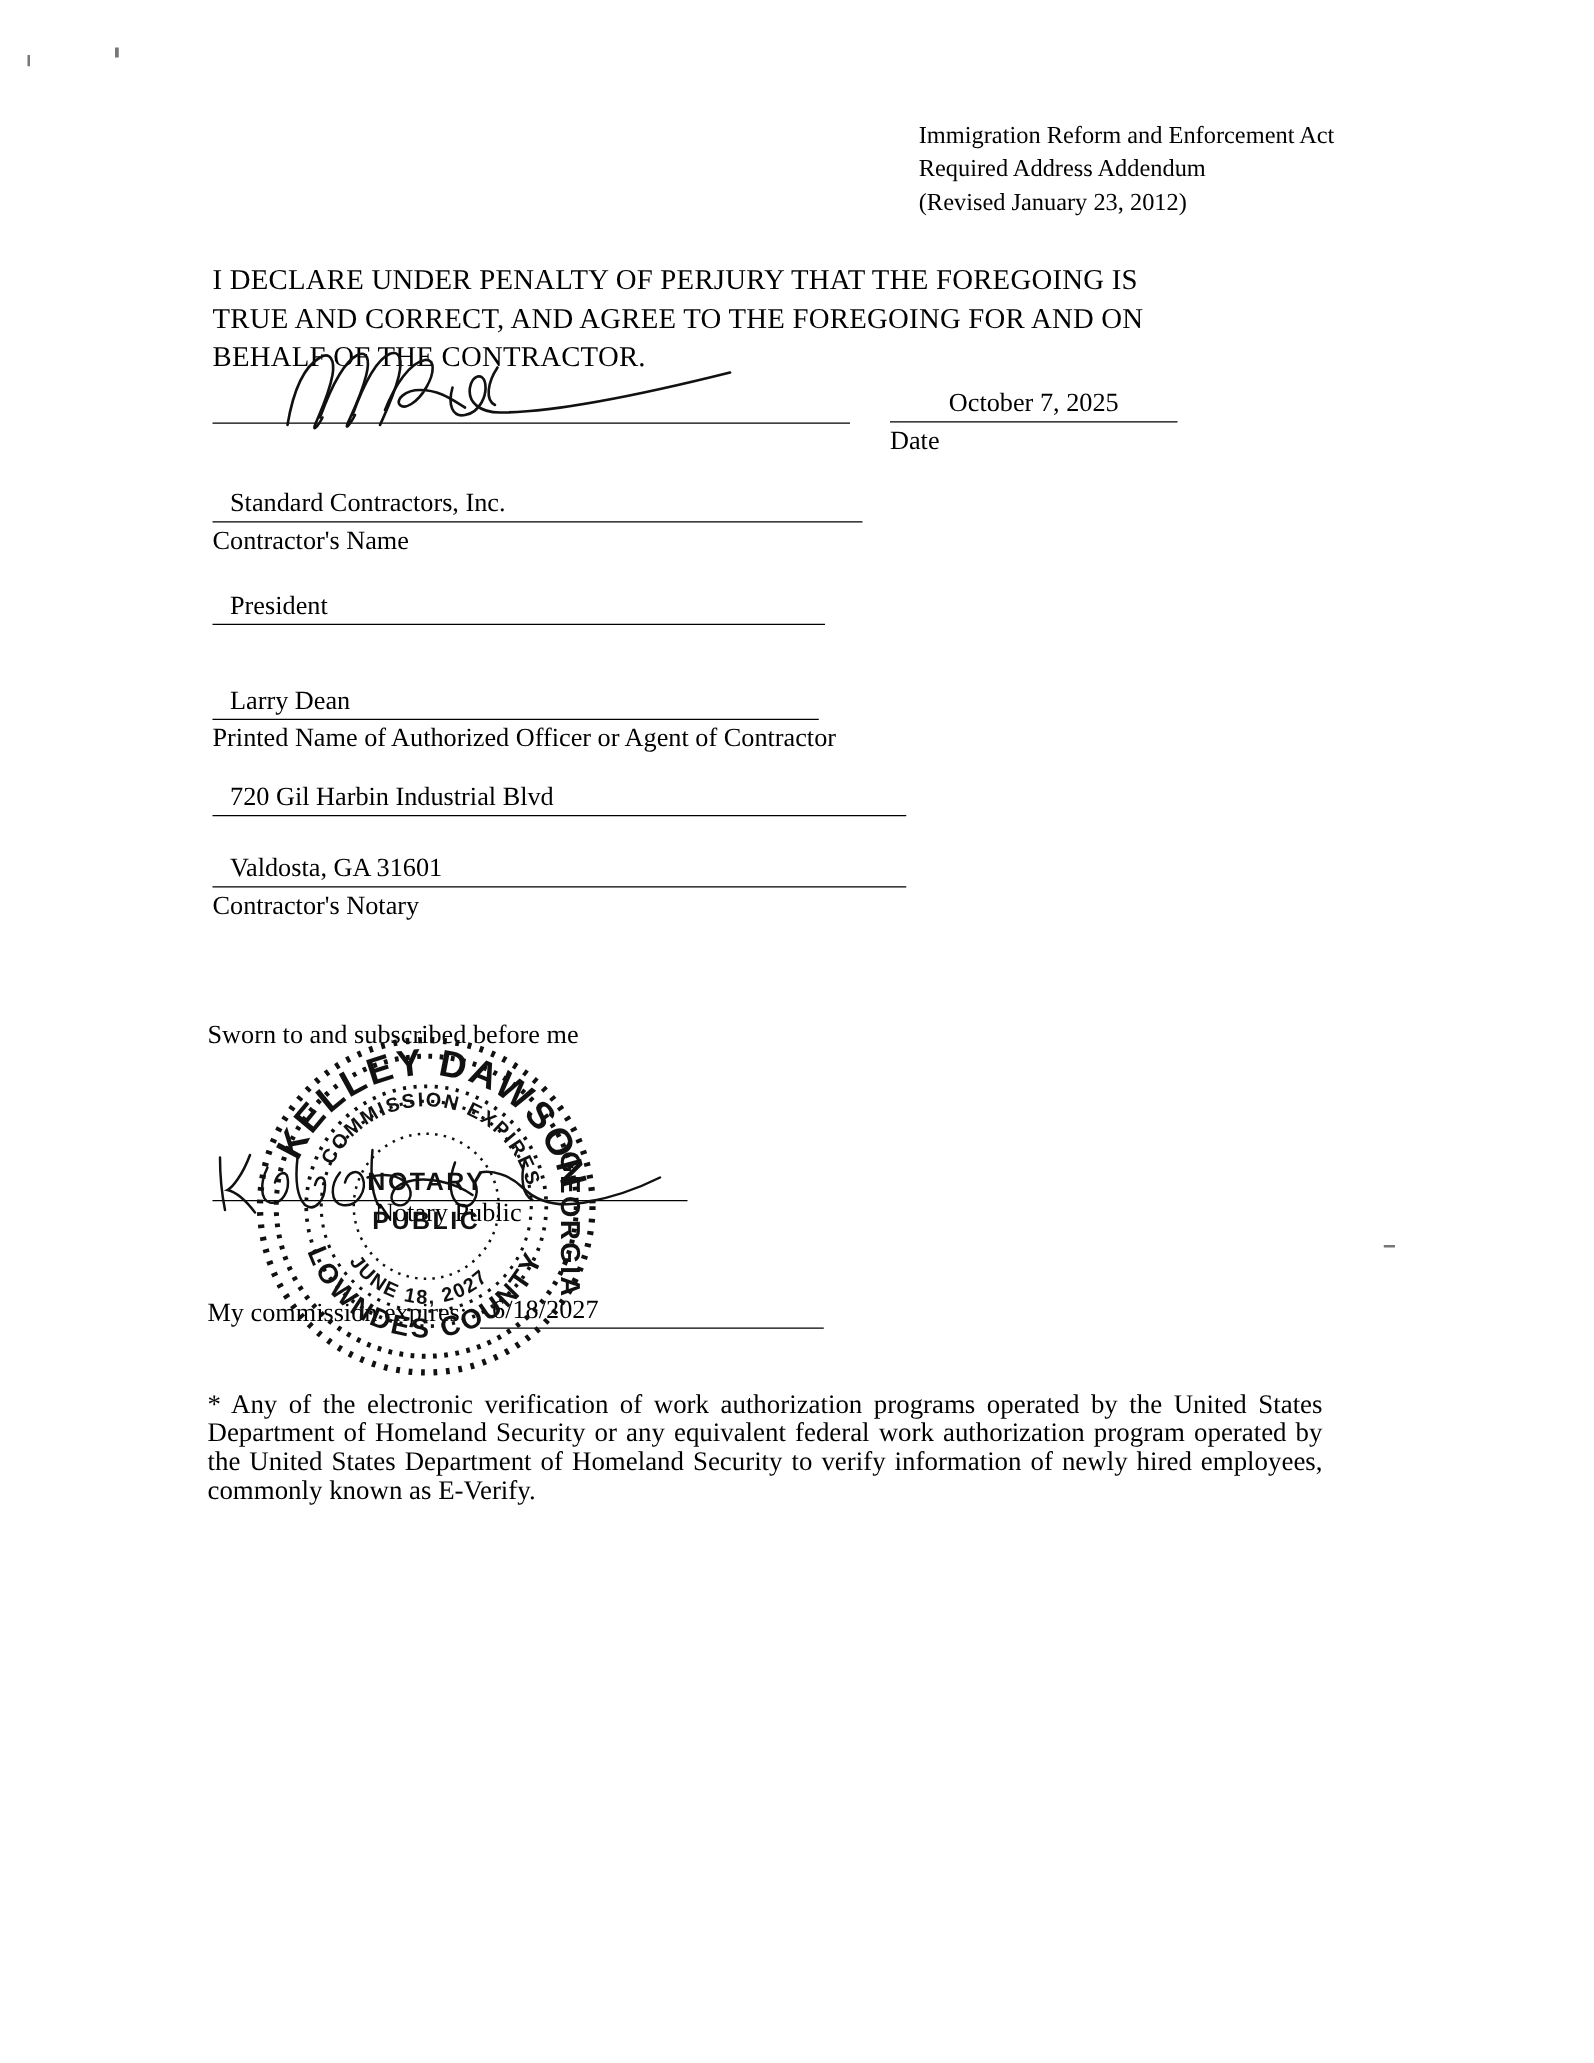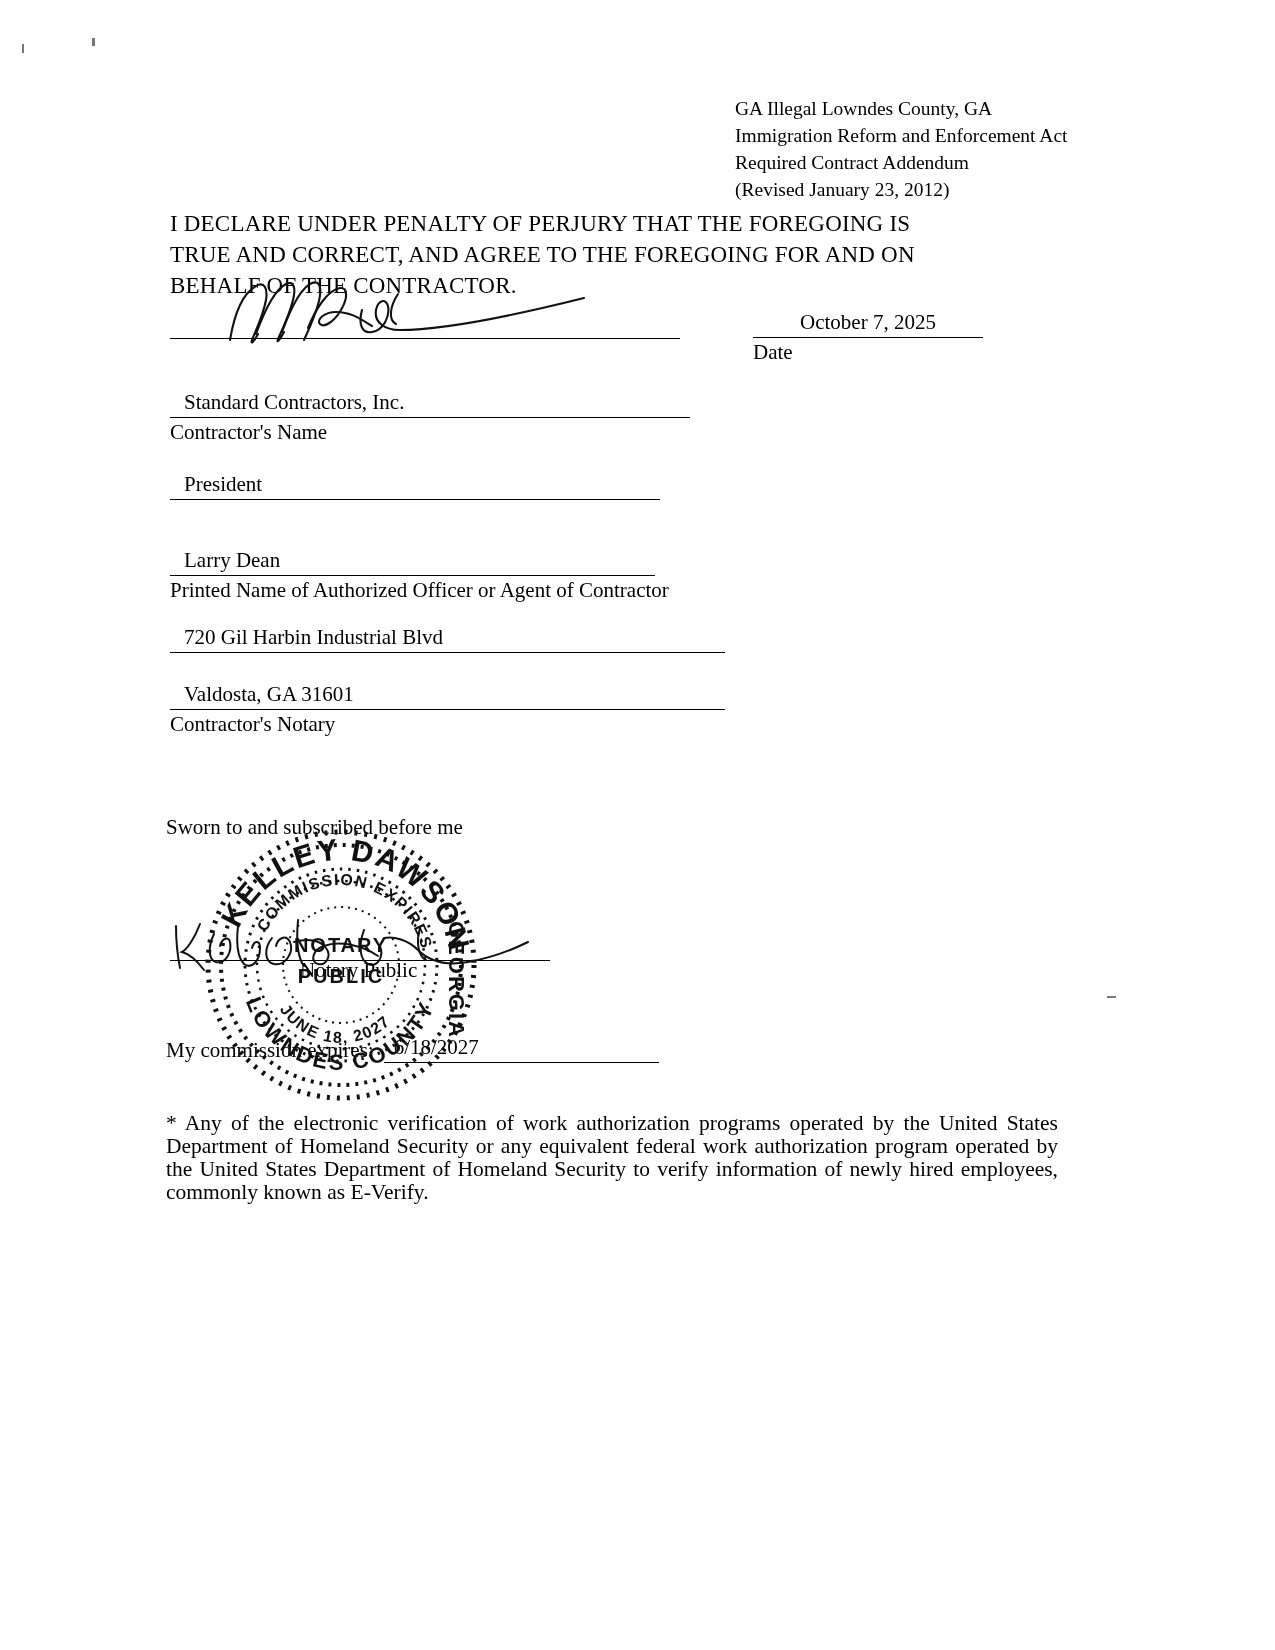--- a/index.html
+++ b/index.html
@@ -72,21 +72,21 @@
   }
   .sig-caption {
     position: absolute;
     left: 166px;
     top: 342px;
     font-size: 21px;
     white-space: nowrap;
   }
   .date-field {
     position: absolute;
-    left: 753px;
+    left: 712px;
     top: 310px;
     width: 230px;
   }
   .date-field .value {
     text-align: center;
     padding-left: 0;
   }
 
   
   .notary-head {
@@ -169,23 +169,22 @@
 </head>
 <body>
 
 <div class="page">
 
   <div class="speck" style="left:22px;top:44px;width:2px;height:9px;"></div>
   <div class="speck" style="left:92px;top:38px;width:3px;height:8px;"></div>
   <div class="speck" style="left:1107px;top:996px;width:9px;height:2px;"></div>
 
   <div class="header-block">
-    <div>GA Illegal Lowndes County, GA</div>
     <div>Immigration Reform and Enforcement Act</div>
-    <div>Required Contract Addendum</div>
+    <div>Required Address Addendum</div>
     <div>(Revised January 23, 2012)</div>
   </div>
 
   <div class="declaration">I DECLARE UNDER PENALTY OF PERJURY THAT THE FOREGOING IS TRUE AND CORRECT, AND AGREE TO THE FOREGOING FOR AND ON BEHALF OF THE CONTRACTOR.</div>
 
   <div class="sig-line"></div>
   <div class="ink" style="left:212px;top:268px;">
     <svg width="400" height="80" viewBox="0 0 400 80">
       <g fill="none" stroke="#111" stroke-width="2.1" stroke-linecap="round">
         <path d="M18 72 C22 48, 30 26, 44 18 C52 13, 56 20, 54 32 C51 48, 44 62, 40 72 C38 77, 42 74, 46 66"></path>

